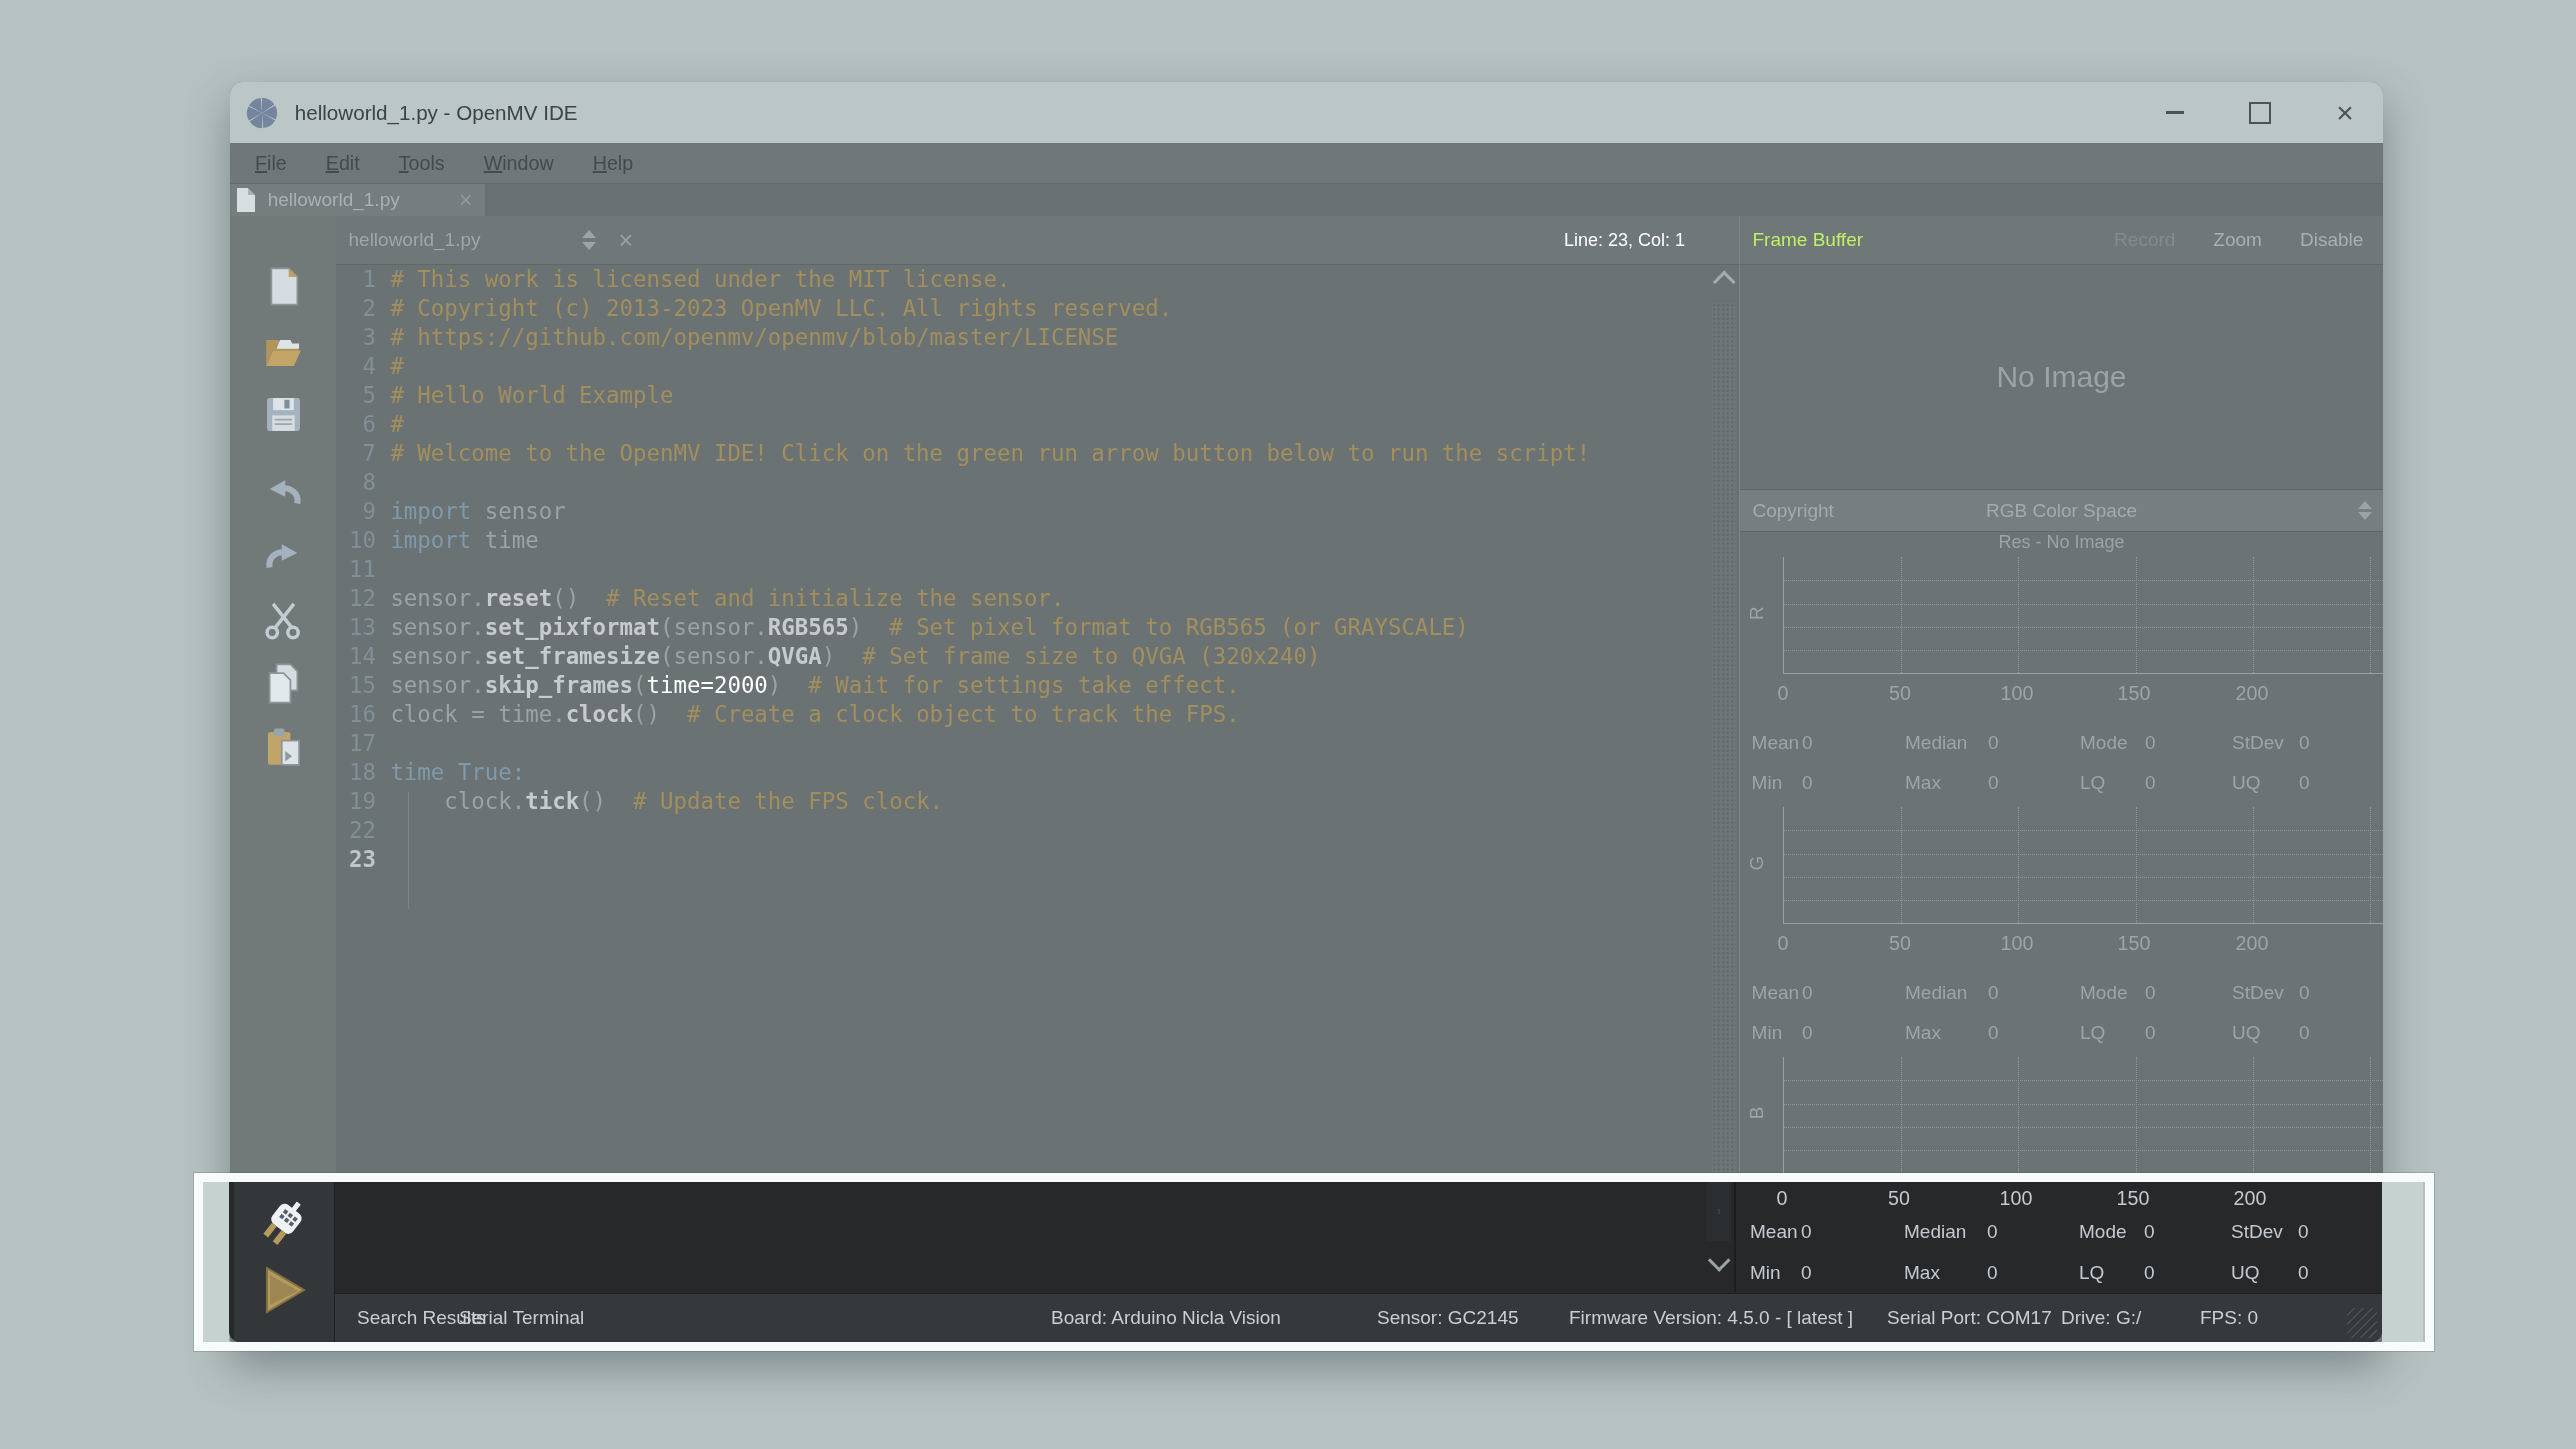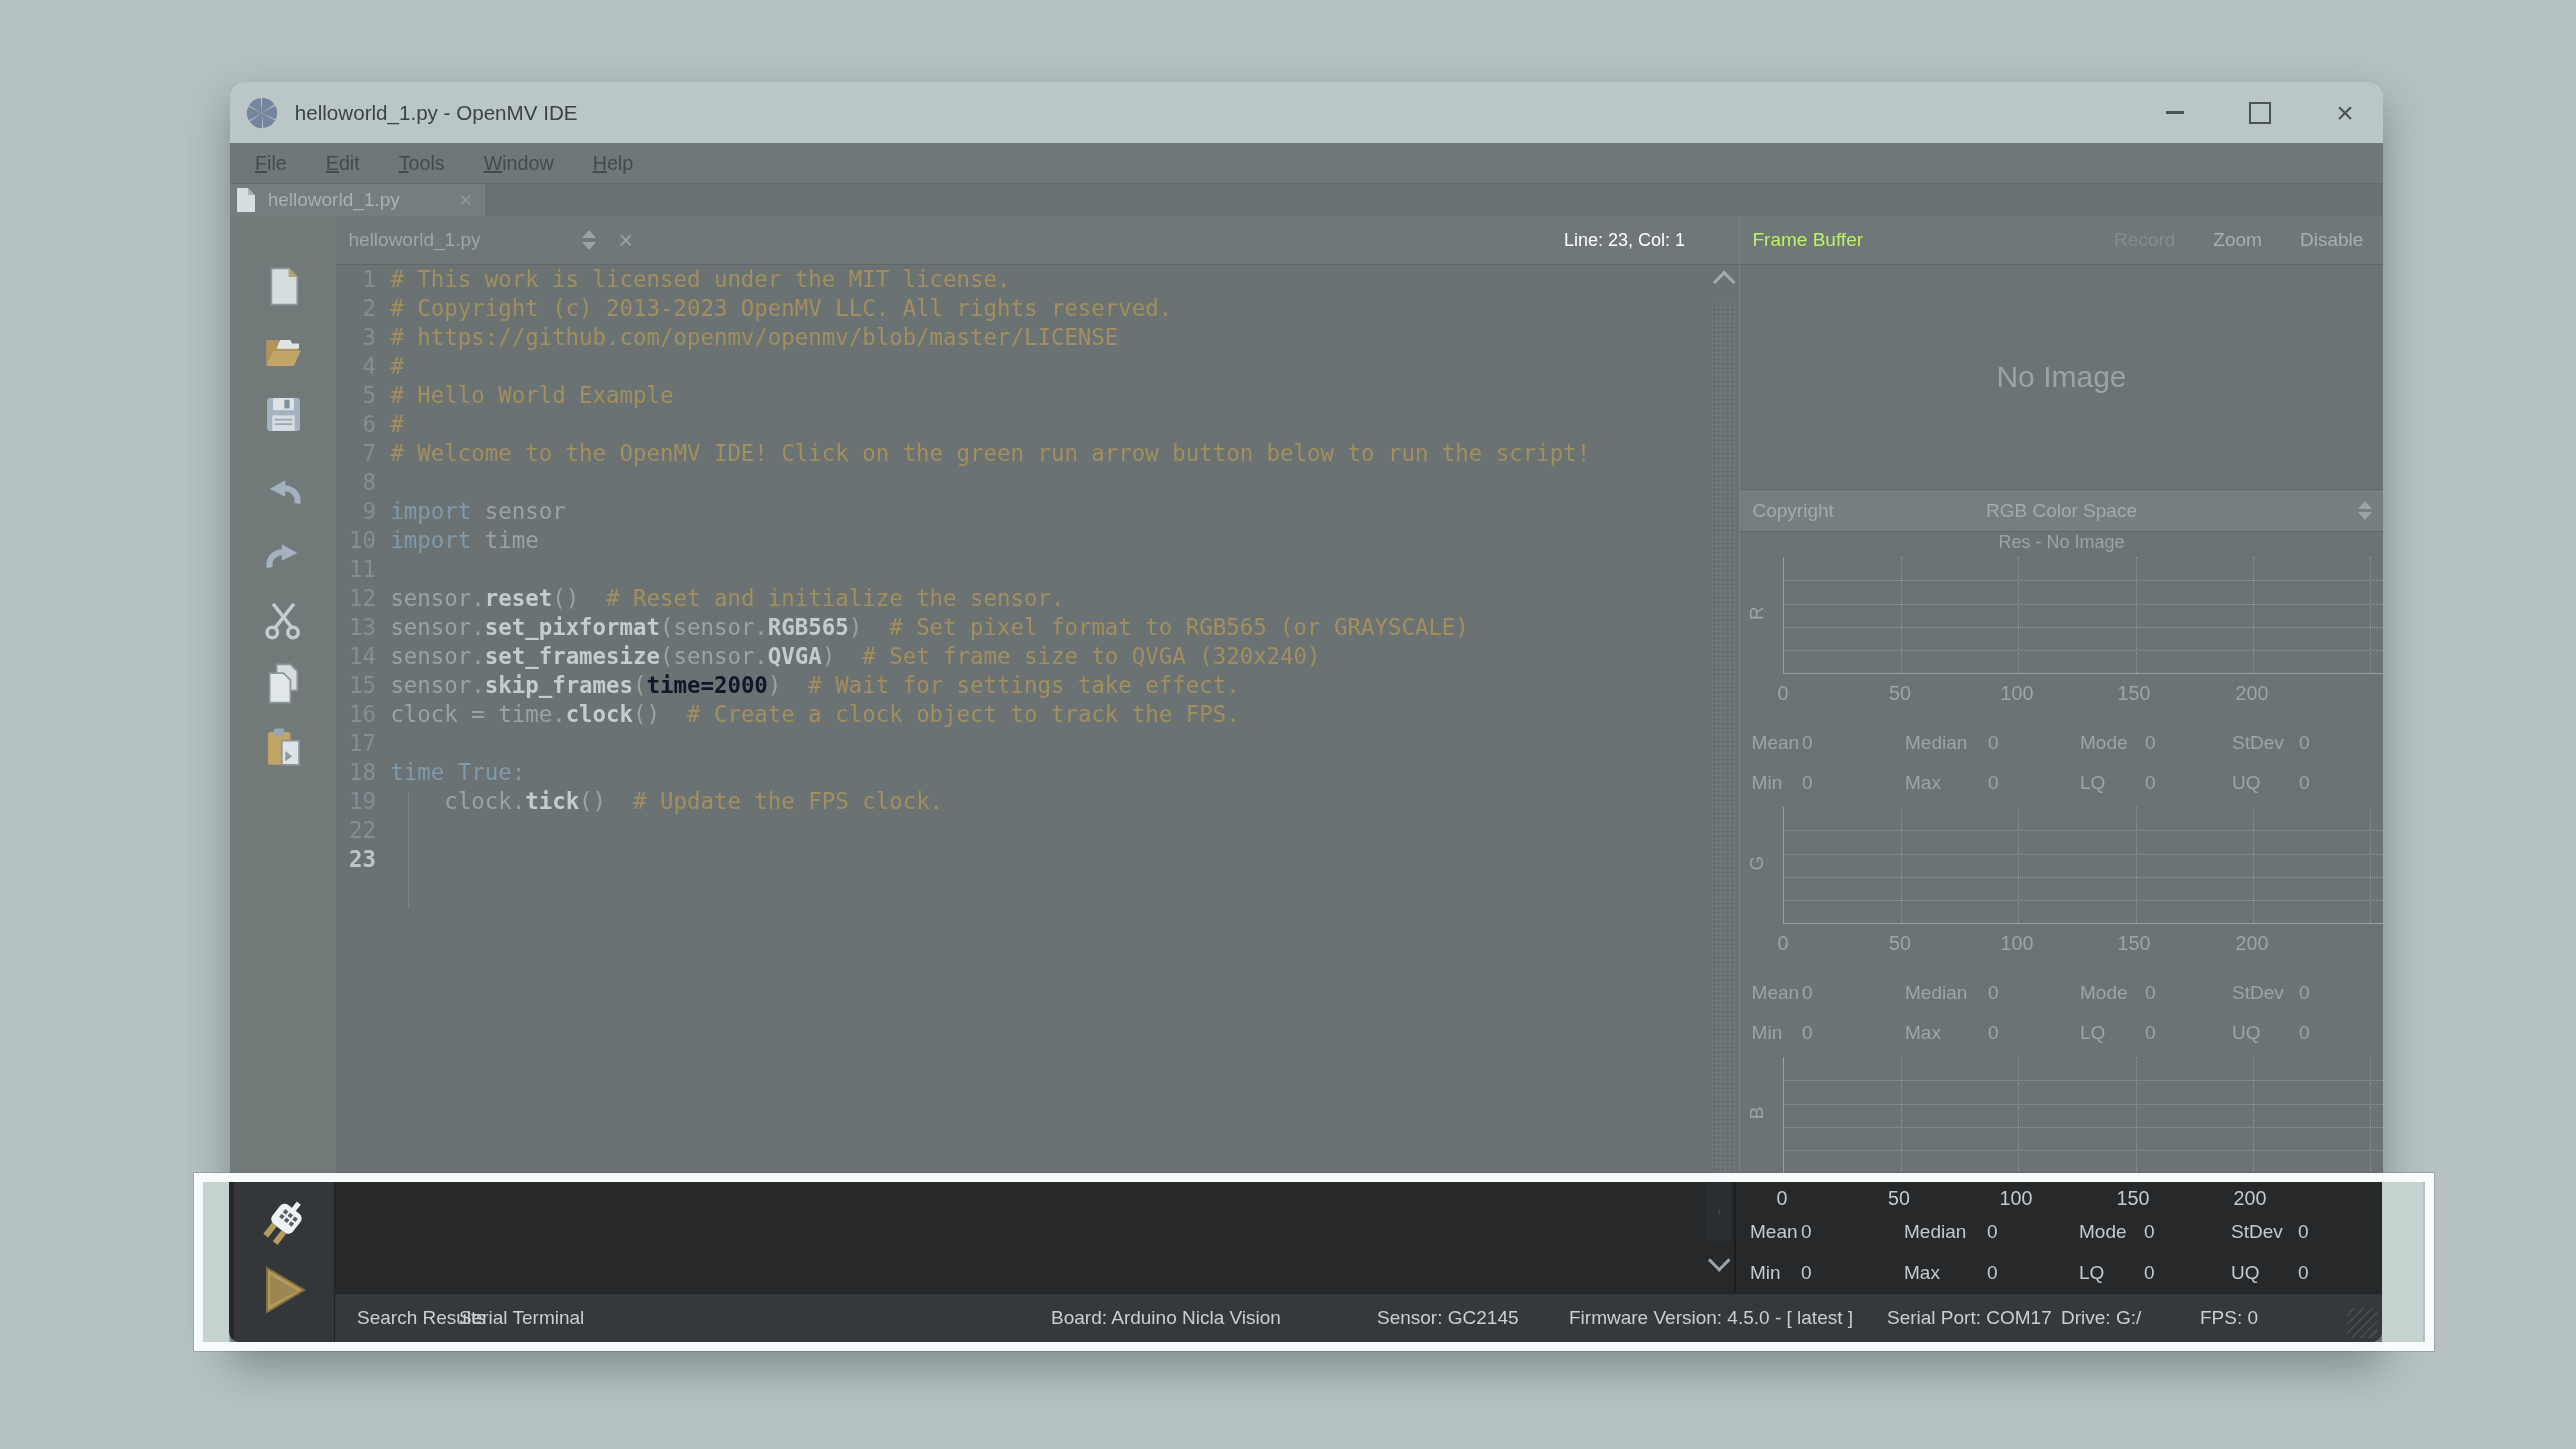--- a/index.html
+++ b/index.html
@@ -46,21 +46,21 @@
   .tri.up{border-bottom:8px solid #9aa4a6;}
   .tri.dn{border-top:8px solid #9aa4a6;}
   .ed-x{font-size:25px;color:#97a1a3;margin-left:23px;}
   .ed-pos{position:absolute;right:54px;font-size:18px;color:#ffffff;}
   .code{position:relative;flex:1;font-family:"DejaVu Sans Mono",monospace;font-size:22.4px;overflow:hidden;}
   .line{display:flex;height:29px;line-height:29px;}
   .ln{width:40px;text-align:right;padding-right:7.2px;color:#828f96;flex:none;}
   .ln.cur{color:#bcc6cb;font-weight:bold;}
   .ct{white-space:pre;margin-left:7.2px;}
   .tk-c{color:#a28f5d;} .tk-k{color:#8099ab;} .tk-p{color:#9aa3a5;}
-  .tk-m{color:#c6cccd;font-weight:bold;} .tk-o{color:#0f172a;font-weight:bold;}
+  .tk-m{color:#c6cccd;font-weight:bold;} .tk-o{color:#ffffff;}
   .indent-guide{position:absolute;left:72px;top:527px;height:117px;width:0.9px;background:#7b8486;}
   .vscroll{position:absolute;top:0;right:0;width:29.5px;bottom:0;}
   .chev{width:13.4px;height:13.4px;border-left:3.6px solid #a3adaf;border-top:3.6px solid #a3adaf;margin:0 auto;}
   .chev.up{transform:rotate(45deg);margin-top:9px;}
   .chev.dn{transform:rotate(225deg);}
   .vhandle{position:absolute;top:38px;bottom:0;left:2.7px;right:2.7px;background:#6e7678;
            background-image:radial-gradient(#5d6769 1.1px,transparent 1.2px);background-size:4.5px 4.5px;}
   
   .sidepanel{width:643px;background:#6b7375;border-left:0.9px solid #7b8385;position:relative;flex:none;}
   .fb-header{height:48px;background:#6f7779;border-bottom:0.9px solid #5f6769;display:flex;align-items:center;

